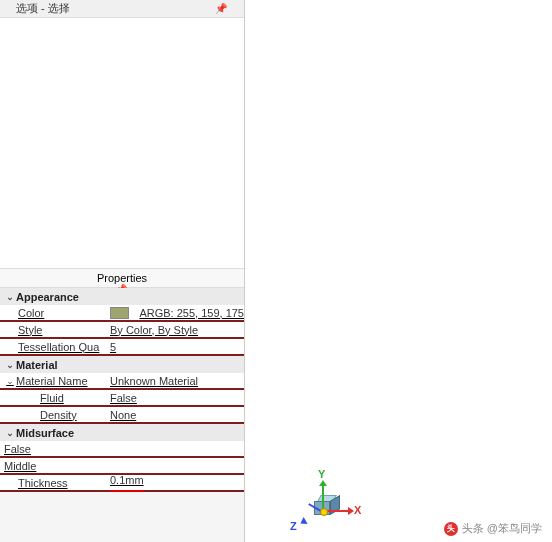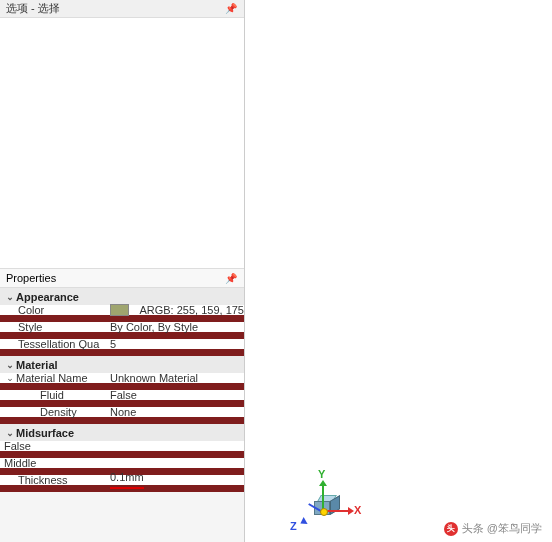--- a/index.html
+++ b/index.html
@@ -1,26 +1,26 @@
 <!DOCTYPE html>
 <html><head>
   <meta charset="utf-8">
   <style>
     * { margin: 0; padding: 0; box-sizing: border-box; font-family: "Microsoft YaHei", Arial, sans-serif; font-size: 11px; }
     body { width: 552px; height: 542px; background: #fff; display: flex; }
     .left-panel { width: 245px; height: 100%; display: flex; flex-direction: column; border-right: 1px solid #ccc; background: #fff; }
-    .section-header { display: flex; align-items: center; justify-content: space-between; padding: 2px 6px; background: #f0f0f0; border-bottom: 1px solid #ddd; height: 18px; }
+    .section-header { display: flex; align-items: center; justify-content: space-between; padding: 2px 16px; background: #f0f0f0; border-bottom: 1px solid #ddd; height: 18px; }
     .section-title { color: #333; }
     .pin { color: #999; font-size: 10px; }
     .blank-region { flex: 0 0 250px; background: #fff; }
-    .properties-header { display: flex; align-items: center; justify-content: space-between; padding: 3px 6px; background: #f8f8f8; border-top: 1px solid #ddd; border-bottom: 1px solid #ddd; height: 20px; }
+    .properties-header { display: flex; align-items: center; justify-content: space-between; padding: 3px 6px; background: #f8f8f8; border-top: 1px solid #ddd; border-bottom: 1px solid #ddd; height: 20px; flex-direction: column; }
     .props-body { flex: 1; overflow: hidden; background: #f5f5f5; }
     .group-header { display: flex; align-items: center; padding: 1px 4px; background: #eaeaea; font-weight: bold; color: #222; height: 17px; }
     .chevron { width: 12px; display: inline-block; text-align: center; color: #555; font-size: 9px; }
-    .row { display: flex; align-items: center; height: 17px; background: #fff; border-bottom: 7px solid #7f1d1d; }
+    .row { display: flex; align-items: center; height: 17px; background: #fff; border-bottom: 2px solid #7f1d1d; text-decoration: underline; }
     .row-label { width: 106px; padding-left: 18px; color: #333; white-space: nowrap; overflow: hidden; }
     .row-label.indent2 { padding-left: 40px; }
     .row-value { flex: 1; padding-left: 4px; color: #333; white-space: nowrap; overflow: hidden; display: flex; align-items: center; gap: 10px; }
     .color-swatch { width: 22px; height: 12px; background: #9fa56f; border: 1px solid #888; }
     .underline-red { border-bottom: 2px solid #d00; padding-bottom: 4px; }
     .viewport { flex: 1; position: relative; background: #fff; }
     .axis-widget { position: absolute; bottom: 4px; left: 45px; width: 70px; height: 70px; }
     .cube { position: absolute; left: 24px; top: 33px; width: 18px; height: 18px; }
     .cube-top { position: absolute; width: 16px; height: 10px; transform: skewX(-30deg); background: #b8d8e8; left: 4px; top: -6px; border: 1px solid #6aa; }
     .cube-front { position: absolute; width: 16px; height: 14px; background: #7fa8c2; left: 0; top: 0; border: 1px solid #578; }

